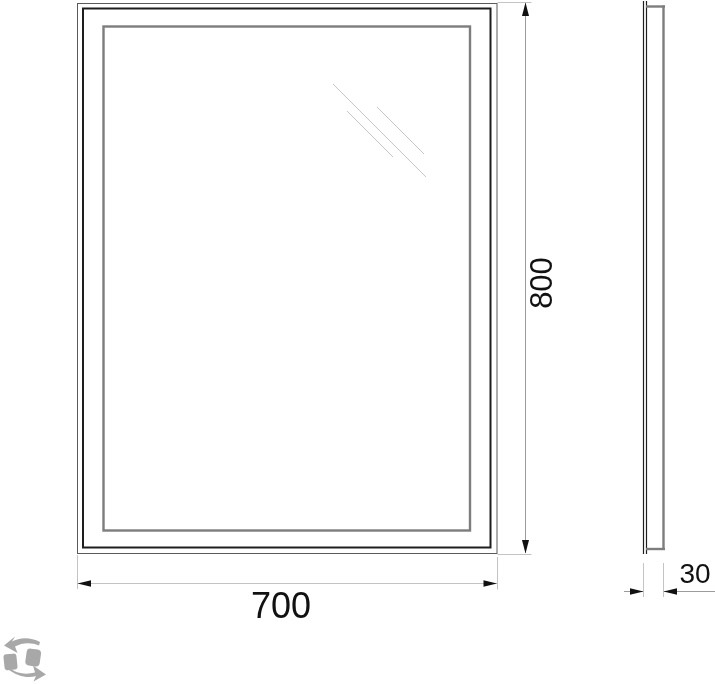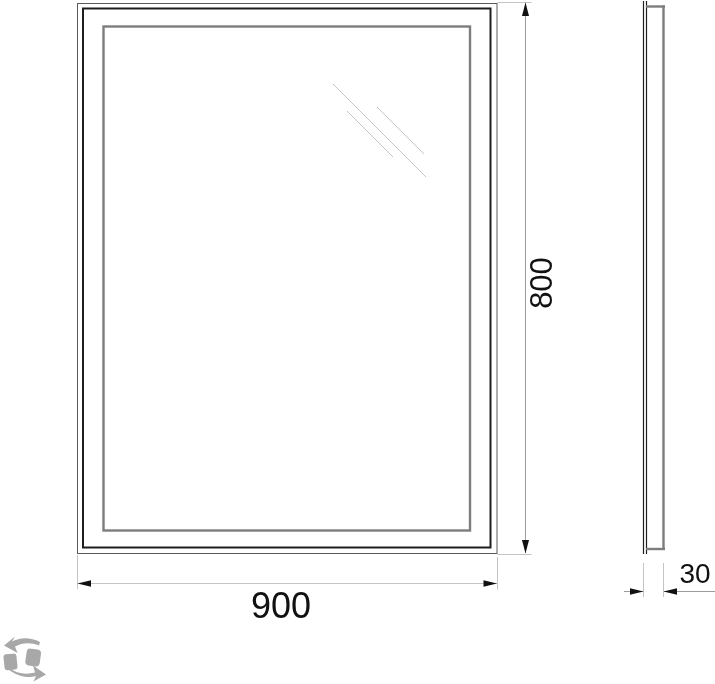--- a/index.html
+++ b/index.html
@@ -91,17 +91,17 @@
     </g>
 
     <g transform="translate(3,636)">
       <path class="wm" d="M37 6 C 27 0.5, 16 1.5, 9 5.5 L12 0.5 L1 9.5 L14.5 17 L12 10.5 C 19 6.5, 28 6, 36 9.5 Z"></path>
       <rect class="wm" x="23" y="13" width="14.5" height="17" rx="4" transform="rotate(8 30 21)"></rect>
       <rect class="wm" x="1" y="18" width="13" height="16" rx="3" transform="rotate(-6 7 26)"></rect>
       <path class="wm" d="M5 33 C 14 40.5, 25 42.5, 33 40 L30.5 45.5 L43 38.5 L30 29.5 L32 36.5 C 24 38.5, 14 38.5, 5 31 Z"></path>
     </g>
   </svg>
 
-  <div class="dim-label width">900</div>
+  <div class="dim-label width">700</div>
   <div class="dim-label height">800</div>
   <div class="dim-label depth">30</div>
 
 </div>
 
 </body></html>

